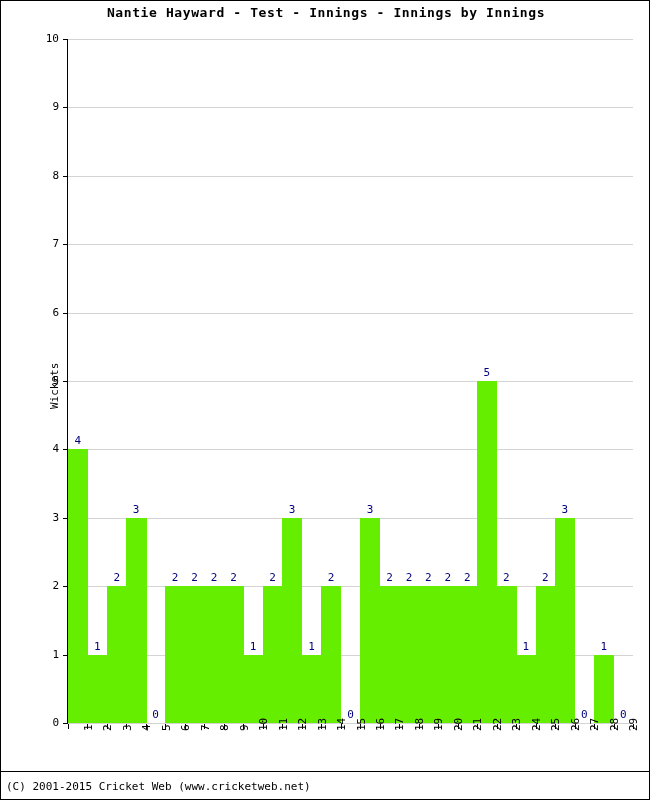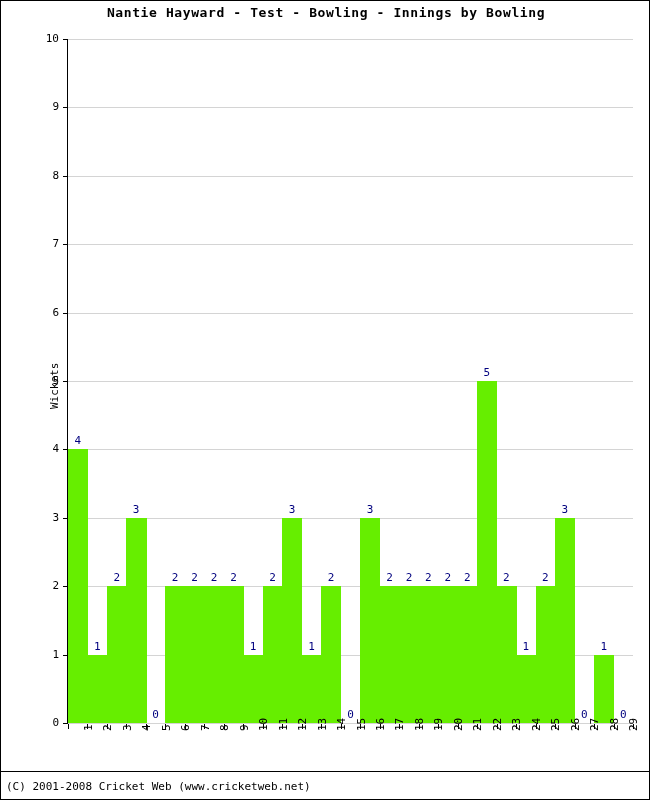--- a/index.html
+++ b/index.html
@@ -147,21 +147,21 @@
     font-size: 11px;
     color: #000000;
     white-space: nowrap;
   }
 </style>
 </head>
 <body>
 
 <div id="chart-root">
 
-  <div id="chart-title">Nantie Hayward - Test - Bowling - Innings by Bowling</div>
+  <div id="chart-title">Nantie Hayward - Test - Innings - Innings by Innings</div>
 
   <div id="plot-area">
     <div id="y-axis-title" style="top: 370px;">Wickets</div>
     <div id="grid-layer">
         <div class="gridline" style="top: 684px;"></div>
         <div class="gridline" style="top: 616px;"></div>
         <div class="gridline" style="top: 547px;"></div>
         <div class="gridline" style="top: 479px;"></div>
         <div class="gridline" style="top: 410px;"></div>
         <div class="gridline" style="top: 342px;"></div>
@@ -313,14 +313,14 @@
         <div class="xtick-label" style="left: 481.328px; top: 692px;">25</div>
         <div class="xtick-label" style="left: 500.81px; top: 692px;">26</div>
         <div class="xtick-label" style="left: 520.293px; top: 692px;">27</div>
         <div class="xtick-label" style="left: 539.776px; top: 692px;">28</div>
         <div class="xtick-label" style="left: 559.259px; top: 692px;">29</div>
       </div>
   </div>
 
 
   <div id="footer-sep"></div>
-  <div id="footer-text">(C) 2001-2008 Cricket Web (www.cricketweb.net)</div>
+  <div id="footer-text">(C) 2001-2015 Cricket Web (www.cricketweb.net)</div>
 </div>
 
 </body></html>

